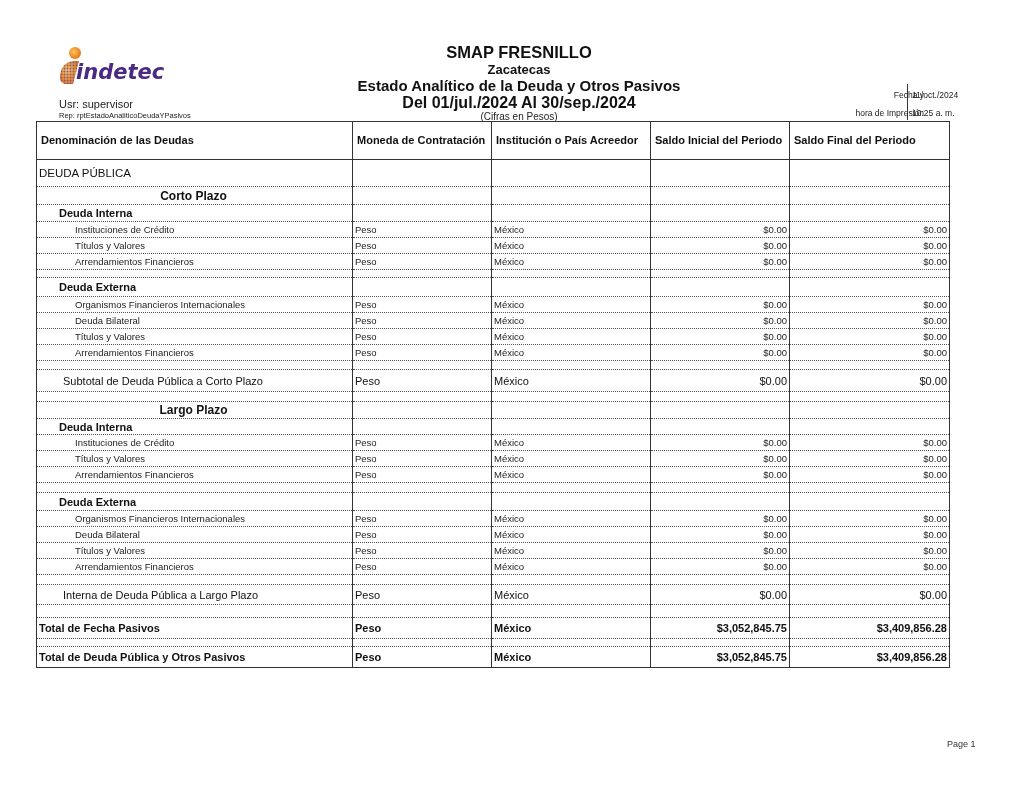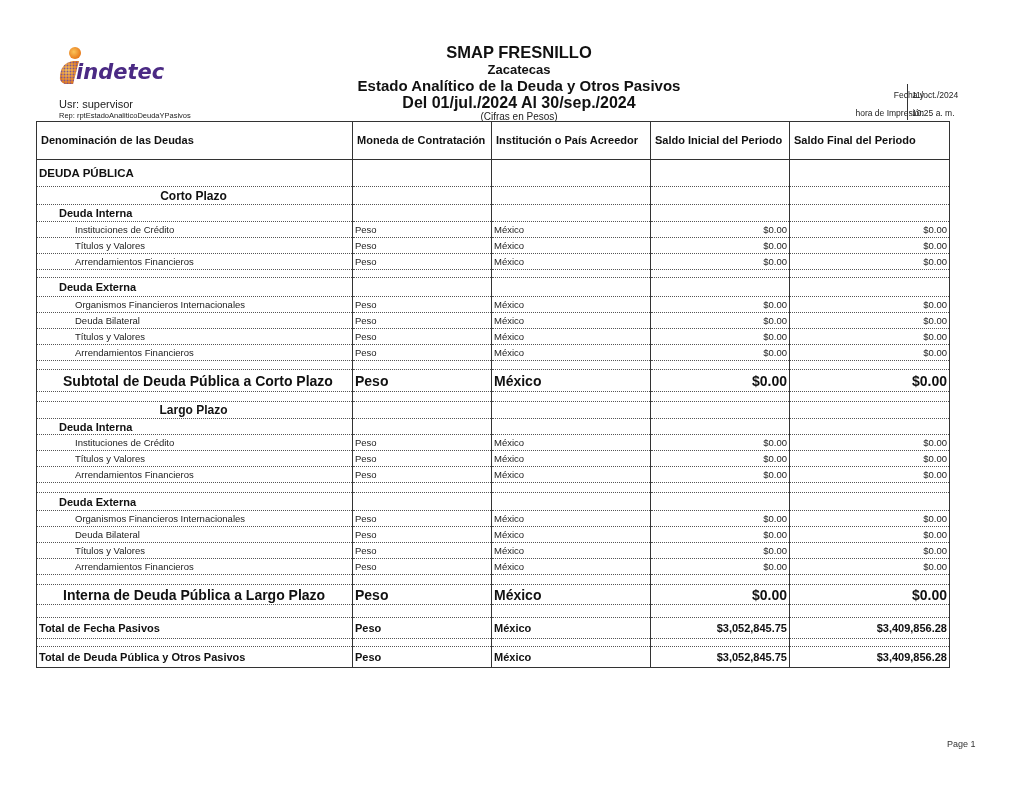--- a/index.html
+++ b/index.html
@@ -15,26 +15,26 @@
   .t5 { font-size:10px; line-height:14px; color:#222; }
   .print-box { position:absolute; left:820px; top:84px; width:170px; font-size:8.5px; color:#222; }
   .print-box .lbl { position:absolute; right:66px; text-align:right; white-space:nowrap; }
   .print-box .val { position:absolute; left:92px; white-space:nowrap; }
   .print-box .sep { position:absolute; left:87px; top:0; width:1px; height:36px; background:#333; }
   table.rep-table { position:absolute; left:36px; top:121px; width:767px; border-collapse:collapse; table-layout:fixed; font-size:9.5px; }
   table.rep-table td, table.rep-table th { border-left:1.5px solid #333; border-right:1.5px solid #333; border-bottom:1px dotted #555; padding:0 2px; white-space:nowrap; overflow:hidden; }
   table.rep-table { border:1.5px solid #333; }
   table.rep-table th { border-bottom:1.5px solid #333; font-size:11px; font-weight:bold; text-align:left; height:37px; vertical-align:middle; padding-left:4px; line-height:13px; }
   .c1 { width:316px; } .c2 { width:139px; } .c3 { width:159px; } .c4 { width:139px; } .c5 { width:160px; }
-  tr.sec td { font-weight:bold; font-size:11.5px; }
+  tr.sec td { font-weight:normal; font-size:11.5px; }
   tr.plazo td.name { text-align:center; font-weight:bold; font-size:12px; padding-left:0; }
   tr.grp td.name { font-weight:bold; font-size:11px; padding-left:22px; }
   tr.item td { font-size:9.5px; color:#222; }
   tr.item td.name { padding-left:38px; }
-  tr.sub td { font-weight:bold; font-size:14px; }
+  tr.sub td { font-weight:normal; font-size:11px; }
   tr.sub td.name { padding-left:26px; }
   tr.tot td { font-weight:bold; font-size:11px; }
   td.num { text-align:right; }
   .page { position:absolute; left:947px; top:739px; font-size:9px; color:#333; }
 </style>
 </head>
 <body>
 
 <div class="logo">
   <svg width="125" height="42" viewBox="0 0 125 42">

